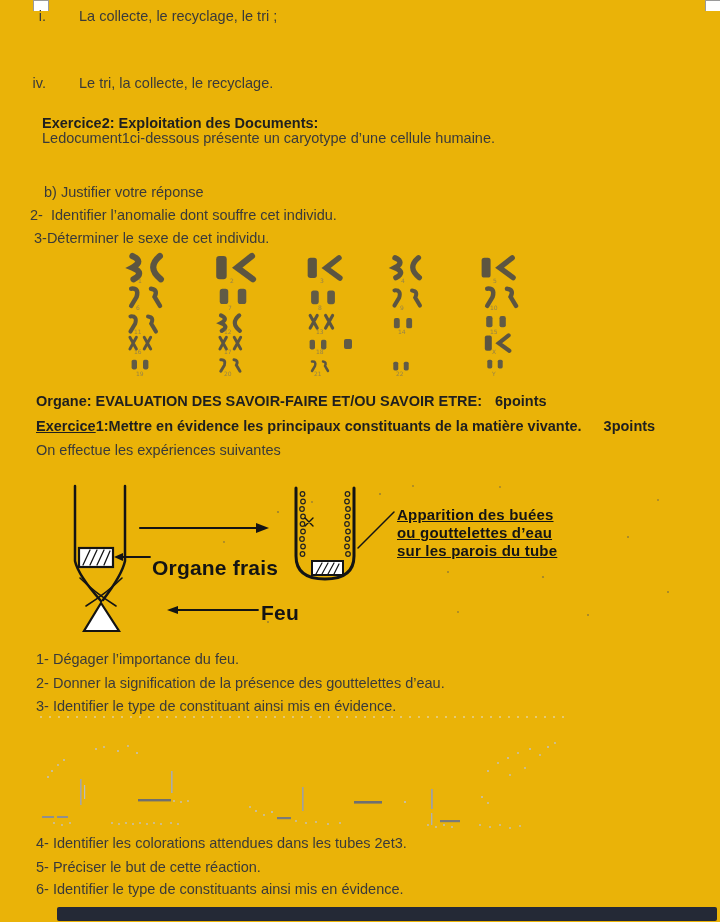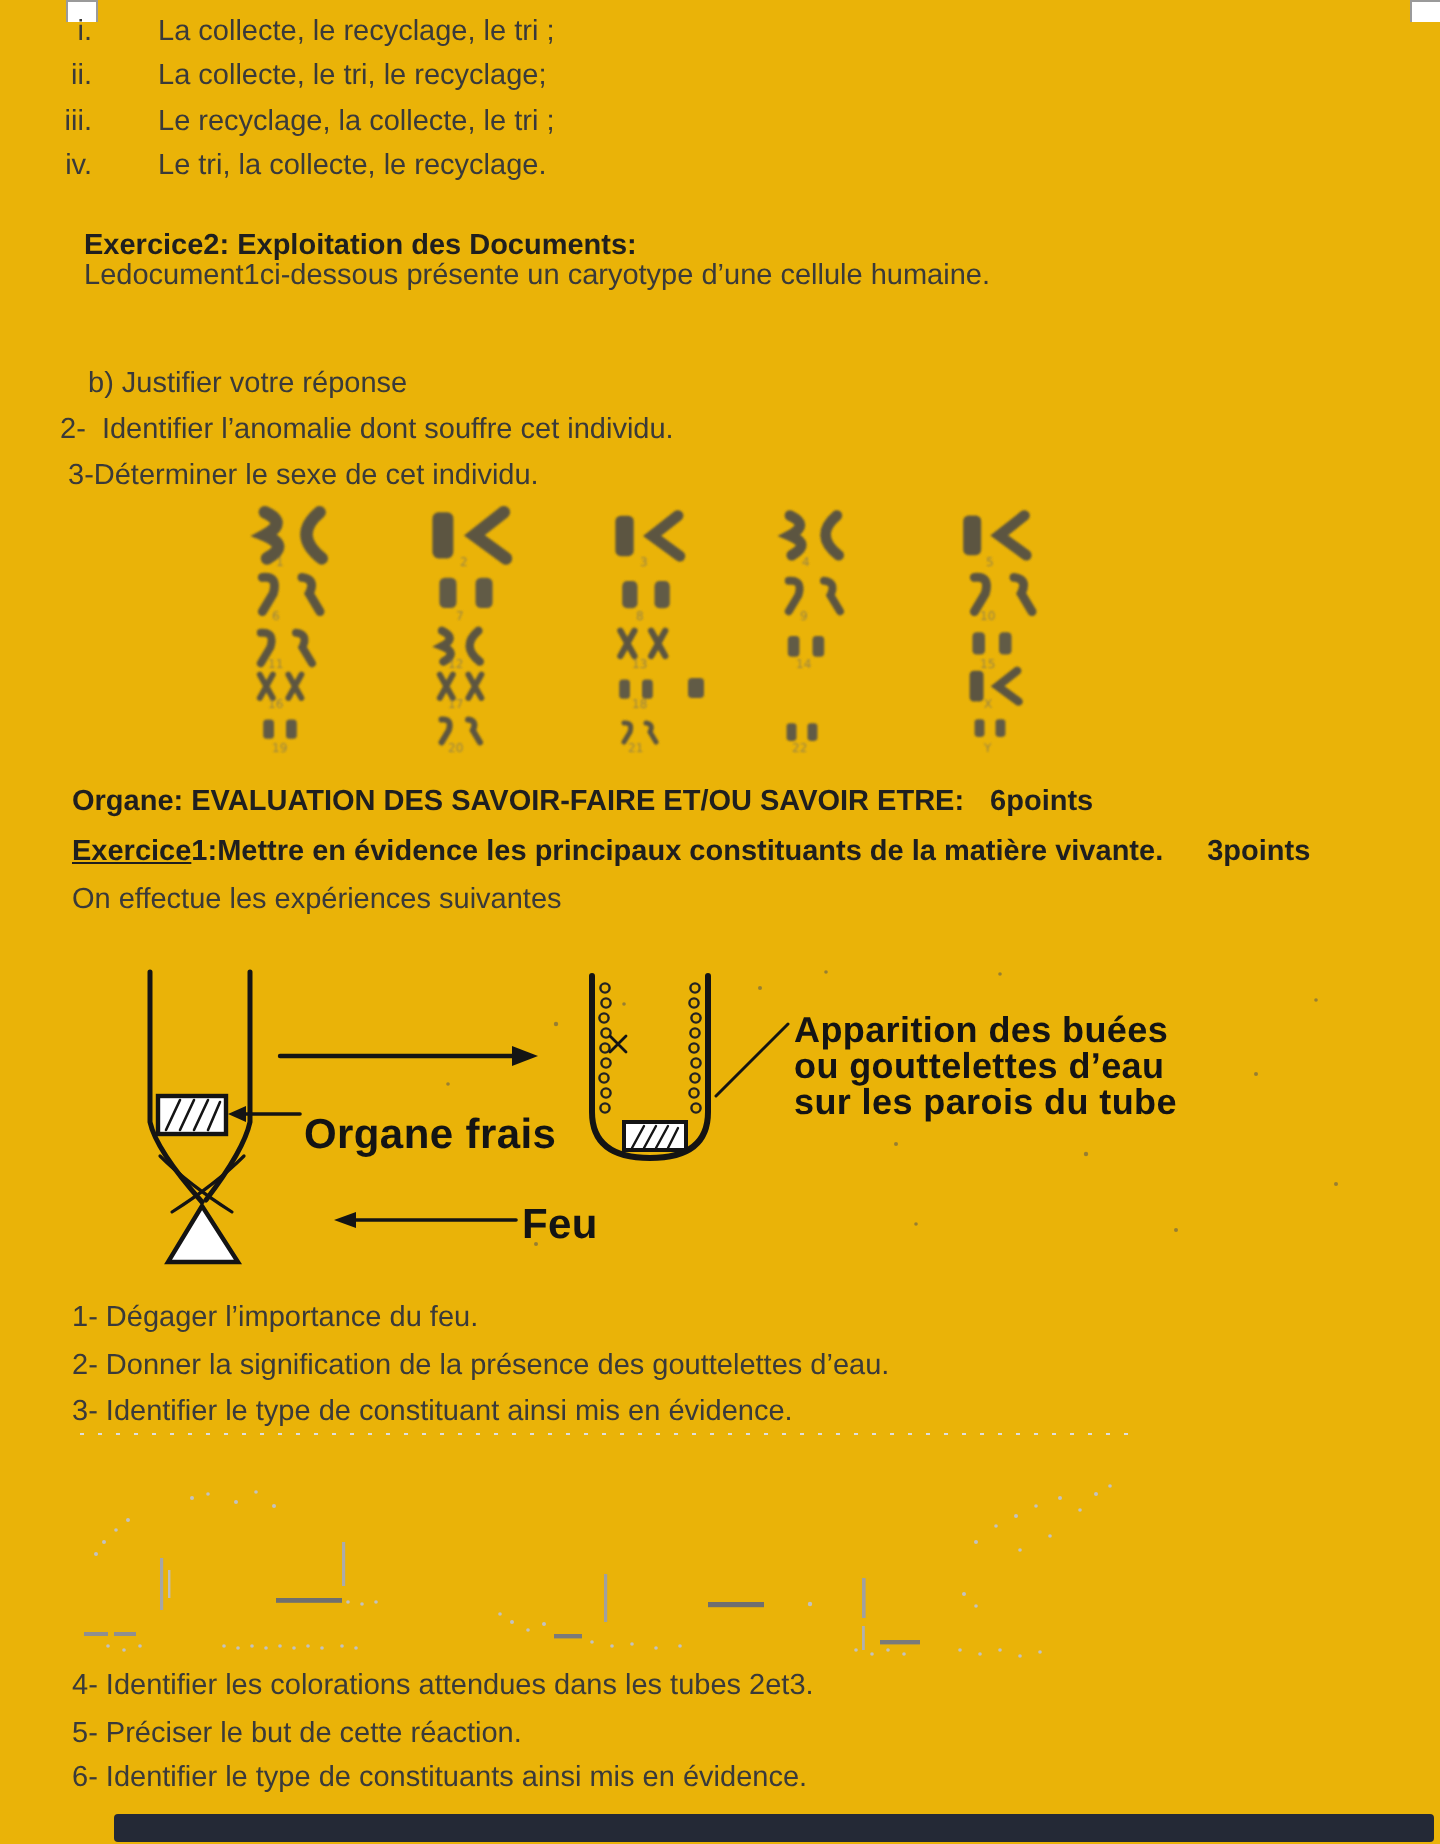--- a/index.html
+++ b/index.html
@@ -7,35 +7,33 @@
     position:relative;width:720px;height:922px;background:#eab308;overflow:hidden;
     font-family:"Liberation Sans","DejaVu Sans",sans-serif;color:#3a3a3a;
   }
   .t{position:absolute;font-size:14.5px;line-height:19px;white-space:pre;color:#3a3a3a;}
   .b{font-weight:700;color:#1f1f1f;}
   .u{text-decoration:underline;}
   .marker{display:inline-block;width:20px;text-align:right;}
   .li-text{margin-left:33px;}
   .fig{position:absolute;}
   .figlabel{position:absolute;font-weight:700;font-size:21px;color:#141414;letter-spacing:.2px;white-space:pre;}
-  .annot{position:absolute;font-weight:700;font-size:18px;line-height:18px;color:#141414;letter-spacing:.2px;white-space:pre;}
+  .annot{position:absolute;font-weight:700;font-size:15px;line-height:18px;color:#141414;letter-spacing:.2px;white-space:pre;text-decoration:underline;}
   .corner{position:absolute;border:1.5px solid #9a9a9a;border-bottom:none;width:14px;height:10px;background:#fff;}
   .botbar{position:absolute;left:57px;top:907px;width:660px;height:14px;background:#242936;border-radius:2px;}
 </style>
 </head>
 <body>
 
 <div class="page">
 
   <div class="corner" style="left:33px;top:0;"></div>
   <div class="corner" style="left:705px;top:0;"></div>
 
   <div class="t" style="left:26px;top:7px;"><span class="marker">i.</span><span class="li-text">La collecte, le recyclage, le tri ;</span></div>
-  <div class="t" style="left:26px;top:29px;"><span class="marker">ii.</span><span class="li-text">La collecte, le tri, le recyclage;</span></div>
-  <div class="t" style="left:26px;top:52px;"><span class="marker">iii.</span><span class="li-text">Le recyclage, la collecte, le tri ;</span></div>
   <div class="t" style="left:26px;top:74px;"><span class="marker">iv.</span><span class="li-text">Le tri, la collecte, le recyclage.</span></div>
 
   <div class="t b" style="left:42px;top:114px;">Exercice2: Exploitation des Documents:</div>
   <div class="t" style="left:42px;top:129px;text-align:center;">Ledocument1ci-dessous présente un caryotype d’une cellule humaine.</div>
   <div class="t" style="left:44px;top:183px;">b) Justifier votre réponse</div>
   <div class="t" style="left:30px;top:206px;">2-  Identifier l’anomalie dont souffre cet individu.</div>
   <div class="t" style="left:34px;top:229px;">3-Déterminer le sexe de cet individu.</div>
 
   <svg class="fig" style="left:112px;top:252px;" width="436" height="130" viewBox="0 0 436 130">
     <defs>

